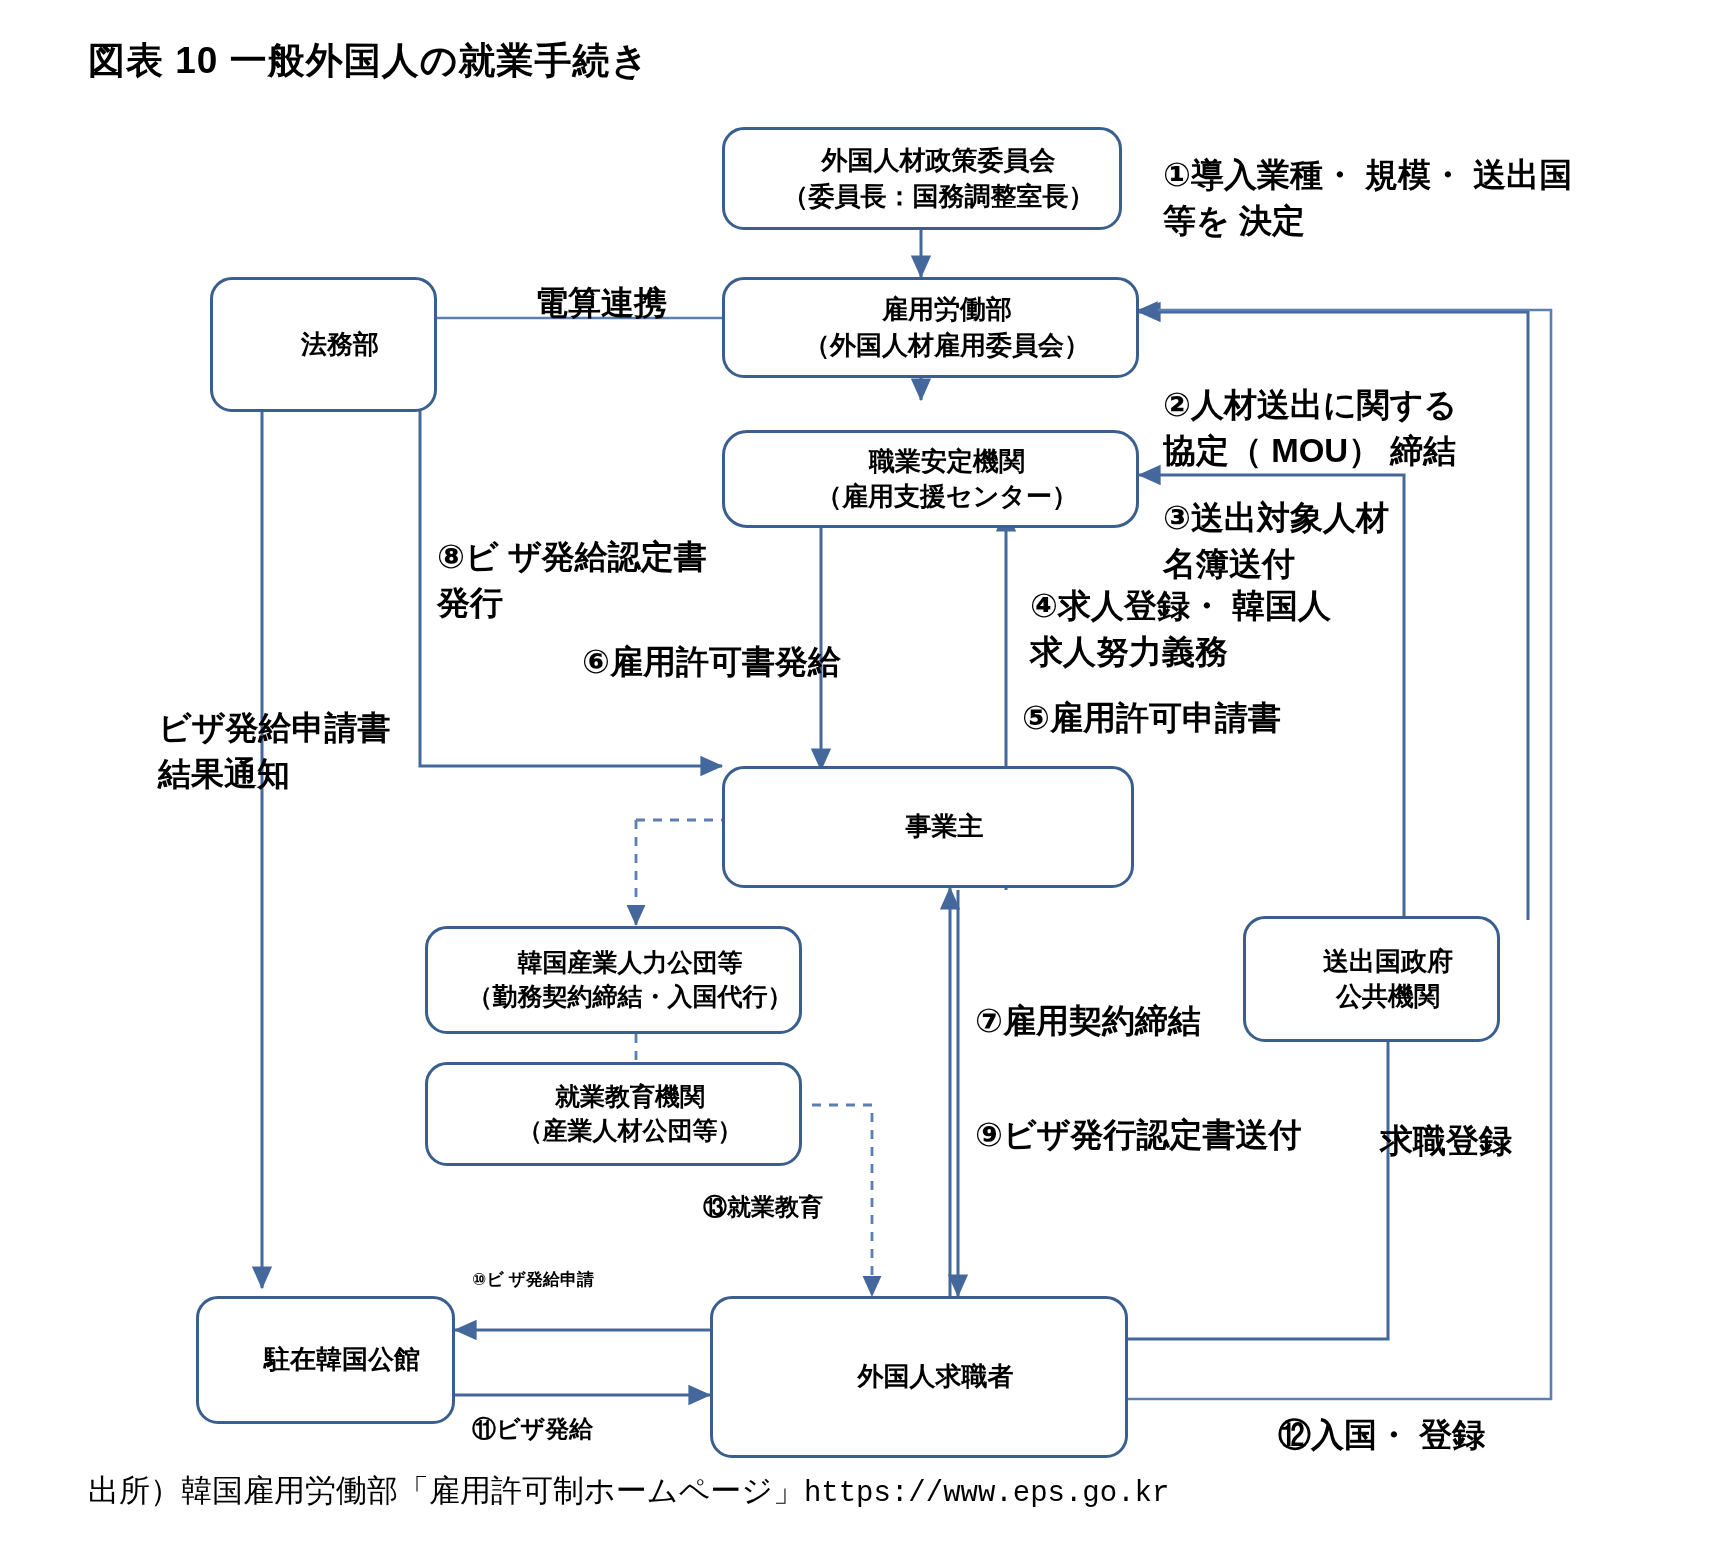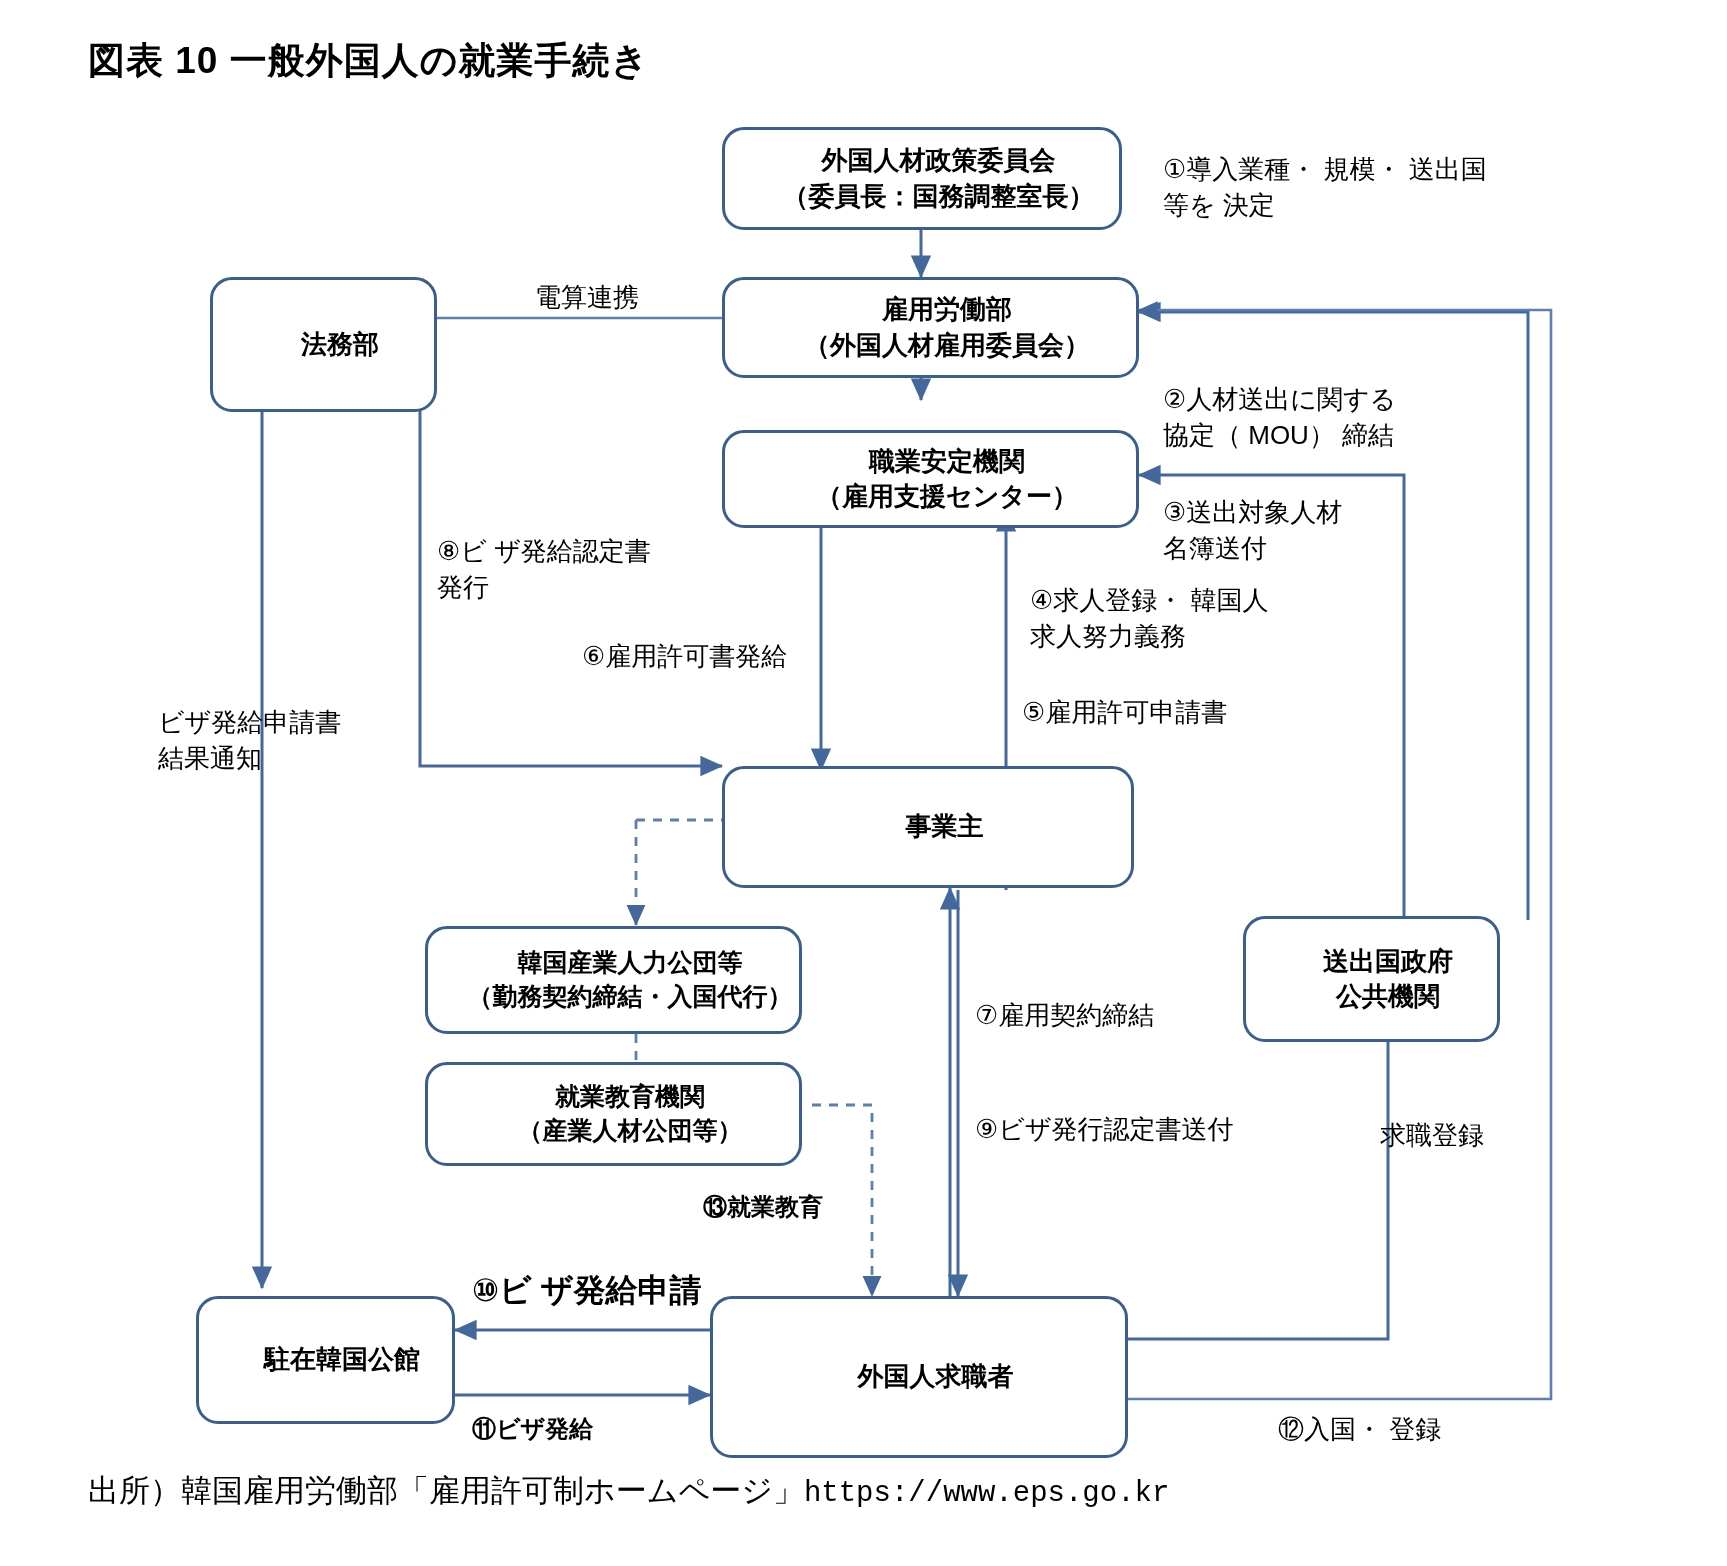--- a/index.html
+++ b/index.html
@@ -27,25 +27,26 @@
     font-size:26px;
     line-height:1.35;
     box-sizing:border-box;
     z-index:5;
     padding-left:33px;
   }
   .node .l2{font-weight:bold;}
 
   .lbl{
     position:absolute;
-    font-size:26px;
+    font-size:33px;
     line-height:1.38;
     white-space:pre;
     color:#000;
     z-index:6;
+    font-weight:bold;
   }
   .lbl.b{font-weight:bold;}
 
   svg.wires{position:absolute;left:0;top:0;width:1727px;height:1566px;z-index:1;overflow:visible;}
 
   .footer{
     position:absolute;left:88px;top:1470px;
     font-size:31px;white-space:nowrap;color:#000;
     font-family:"Liberation Serif","DejaVu Serif",serif;
   }
@@ -138,21 +139,21 @@
       <div class="l2">（外国人材雇用委員会）</div>
     </div>
   </div>
 
   <div class="node" style="left:210px;top:277px;width:227px;height:135px;">
     <div>
       <div>法務部</div>
     </div>
   </div>
 
-  <div class="node" style="left:722px;top:430px;width:417px;height:98px;">
+  <div class="node" style="left:722px;top:430px;width:417px;height:98px;border-radius:25px;">
     <div>
       <div>職業安定機関</div>
       <div class="l2">（雇用支援センター）</div>
     </div>
   </div>
 
   <div class="node" style="left:722px;top:766px;width:412px;height:122px;">
     <div>
       <div>事業主</div>
     </div>
@@ -216,21 +217,21 @@
 結果通知</div>
 
   <div class="lbl" style="left:975px;top:998px;">⑦雇用契約締結</div>
 
   <div class="lbl" style="left:975px;top:1112px;">⑨ビザ発行認定書送付</div>
 
   <div class="lbl" style="left:1380px;top:1118px;">求職登録</div>
 
   <div class="lbl b" style="left:703px;top:1190px;font-size:24px;">⑬就業教育</div>
 
-  <div class="lbl b" style="left:472px;top:1268px;font-size:32px;">⑩ビ ザ発給申請</div>
+  <div class="lbl b" style="left:472px;top:1268px;font-size:17px;">⑩ビ ザ発給申請</div>
 
   <div class="lbl b" style="left:472px;top:1412px;font-size:24px;">⑪ビザ発給</div>
 
   <div class="lbl" style="left:1278px;top:1412px;">⑫入国・ 登録</div>
 
   <div class="footer">
     <span>出所）韓国雇用労働部「雇用許可制ホームページ」</span><span class="mono">https://www.eps.go.kr</span>
   </div>
 
 </div>

